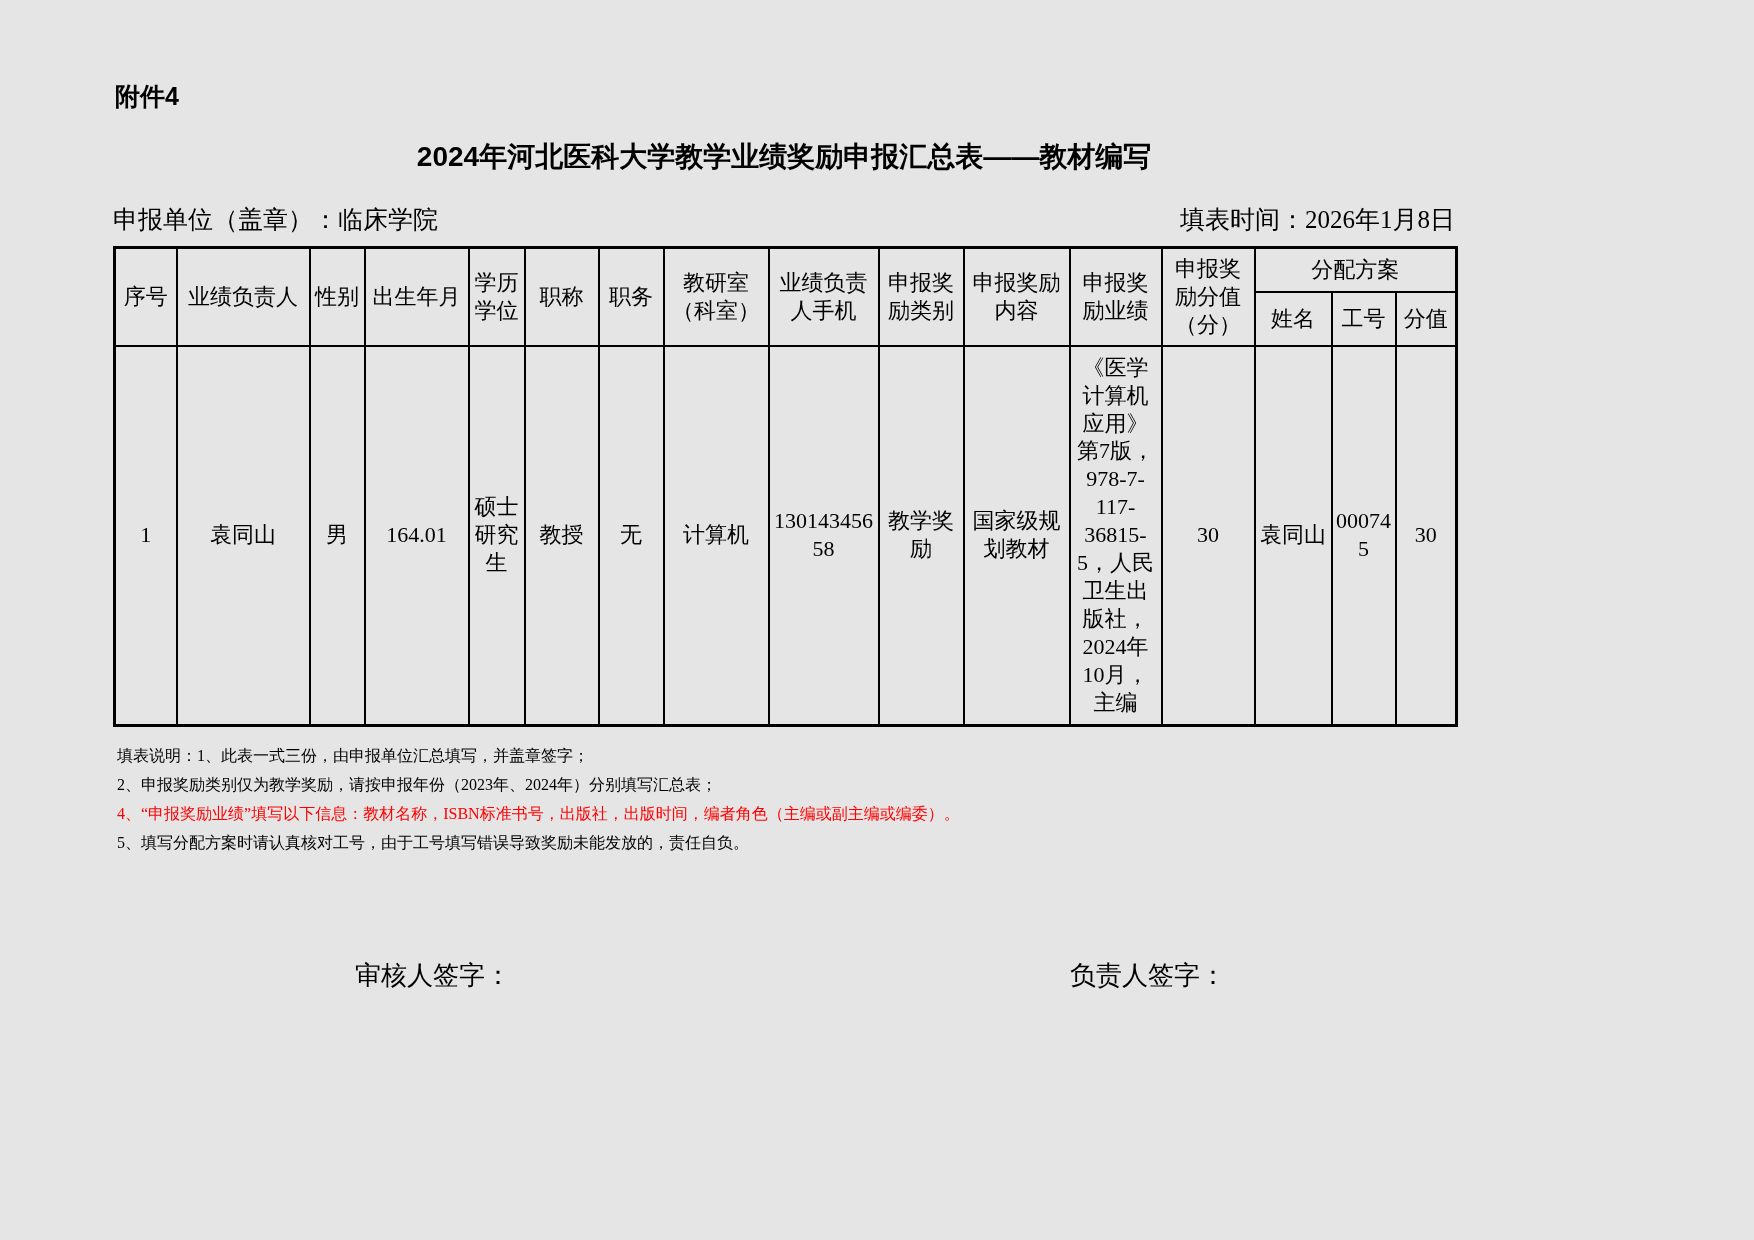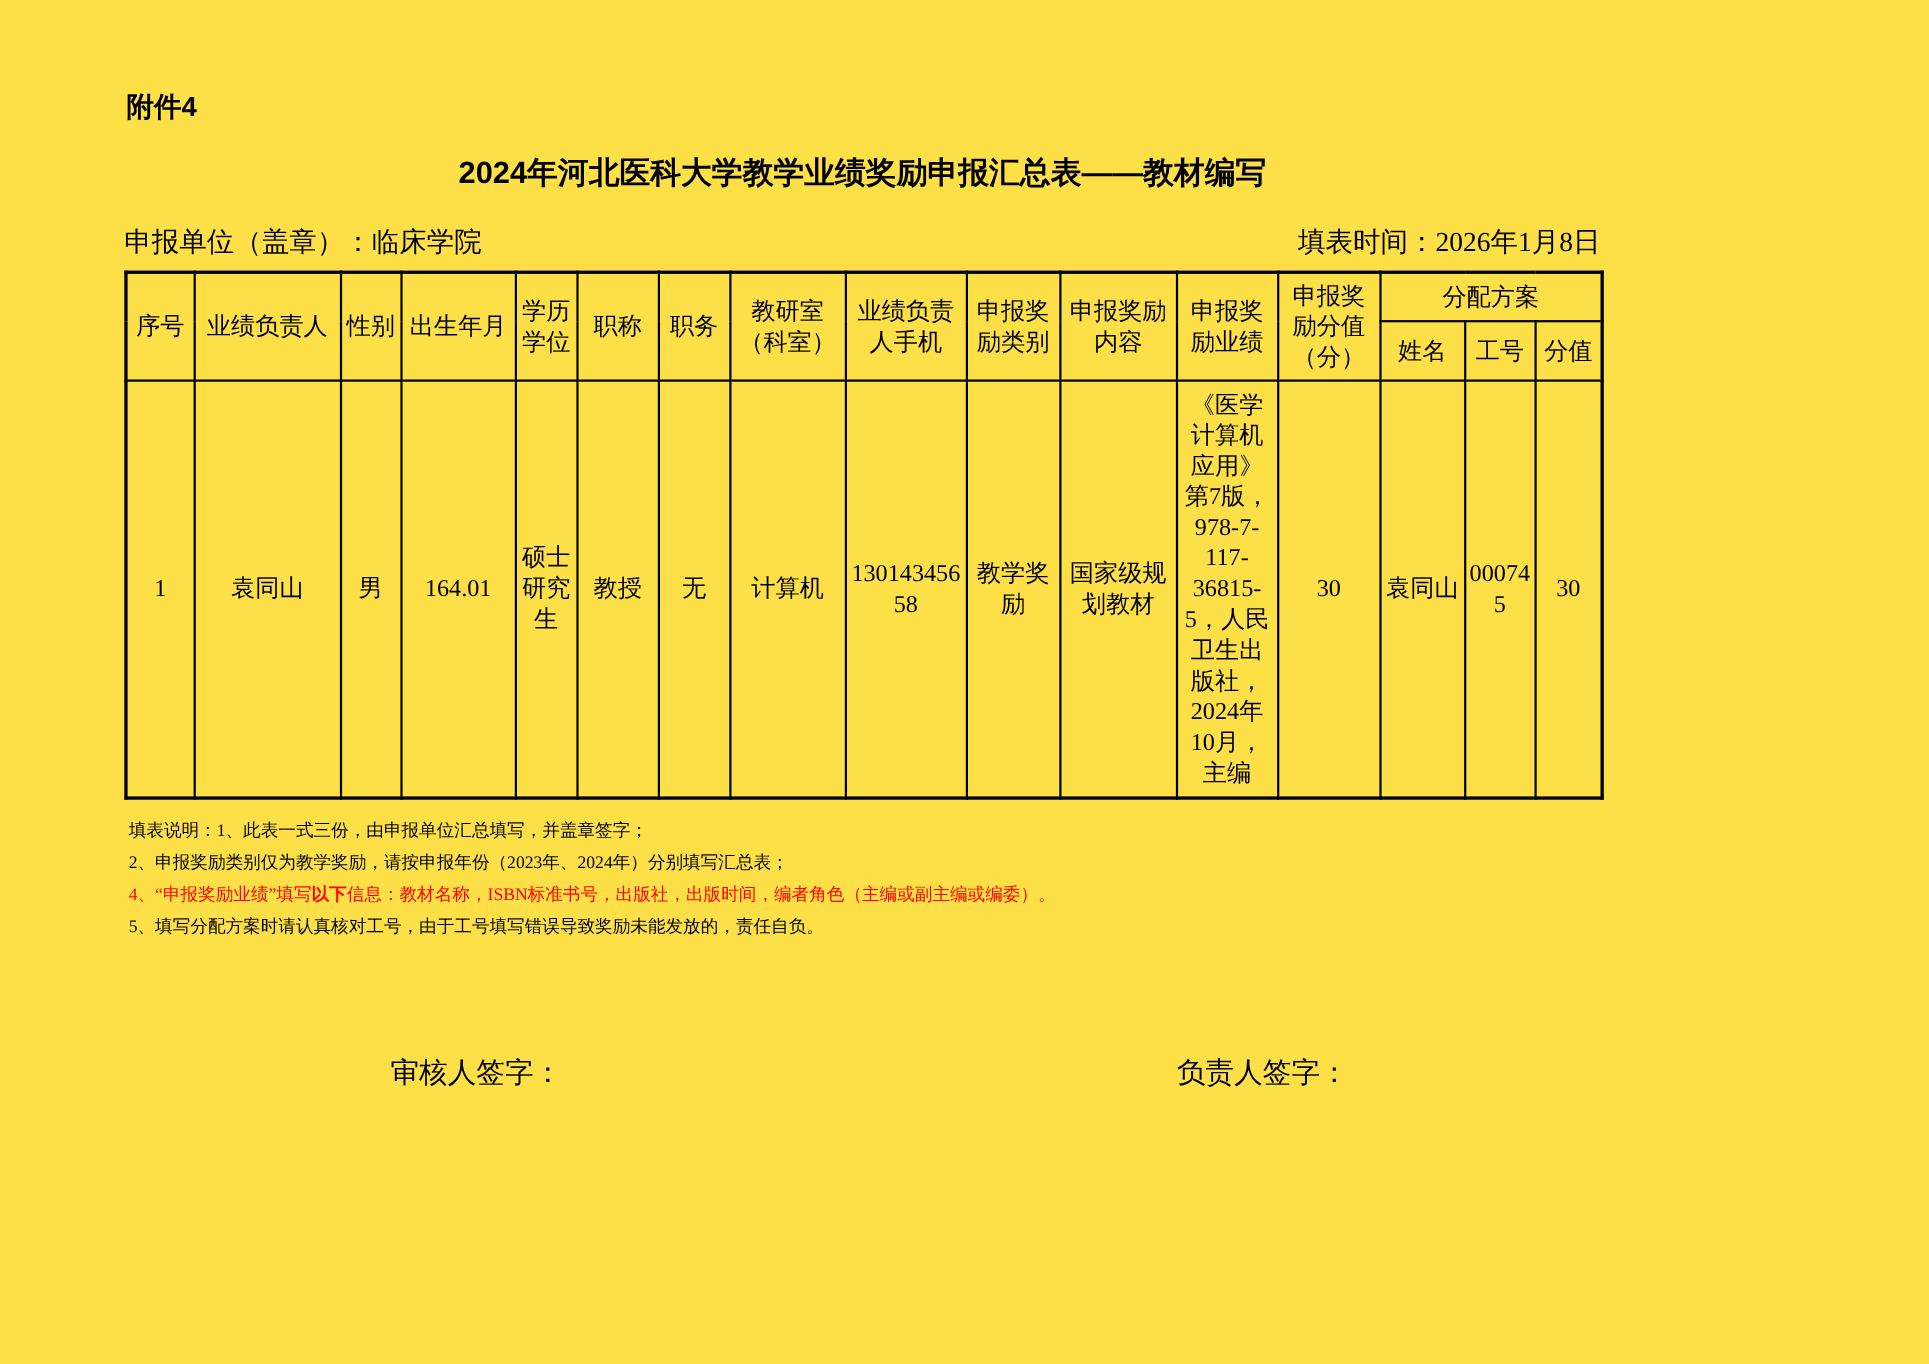--- a/index.html
+++ b/index.html
@@ -1,17 +1,17 @@
 <!DOCTYPE html>
 <html><head>
 <meta charset="utf-8">
 <style>
   html,body { margin:0; padding:0; background:#ffffff; }
   .page {
-    position:relative; width:1754px; height:1240px; background:#fde047;
+    position:relative; width:1754px; height:1240px; background:#e5e5e5;
     font-family:"Liberation Serif", serif; color:#000000; overflow:hidden;
   }
   .attachment {
     position:absolute; left:115px; top:80px;
     font-family:"Liberation Sans", sans-serif; font-weight:bold; font-size:25px;
   }
   .title-wrap { position:absolute; left:113px; top:138px; width:1342px; text-align:center; }
   .title { font-family:"Liberation Sans", sans-serif; font-weight:bold; font-size:28px;text-align:center; }
   .meta {
     position:absolute; left:113px; top:203px; width:1342px;
@@ -26,21 +26,21 @@
     text-align:center; vertical-align:middle; padding:0 2px;
     line-height:1.27; overflow-wrap:break-word;
   }
   tr.hdr-top { height:44px; }
   tr.hdr-bot { height:54px; }
   tr.data-row { height:380px; }
   td.break { word-break:break-all;margin-top:40px; }
   .notes { position:absolute; left:117px; top:741px; font-size:16px; line-height:29px; }
   .note-line { white-space:nowrap; }
   .red { color:#FF0000; }
-  .b { font-weight:bold; }
+  .b { font-weight:normal; }
   .sig-reviewer   { position:absolute; left:355px;  top:958px; font-size:26px; }
   .sig-responsible{ position:absolute; left:1070px; top:958px; font-size:26px; }
 </style>
 </head>
 <body>
 
 <div class="page">
 
   <div class="attachment">附件4</div>
 

